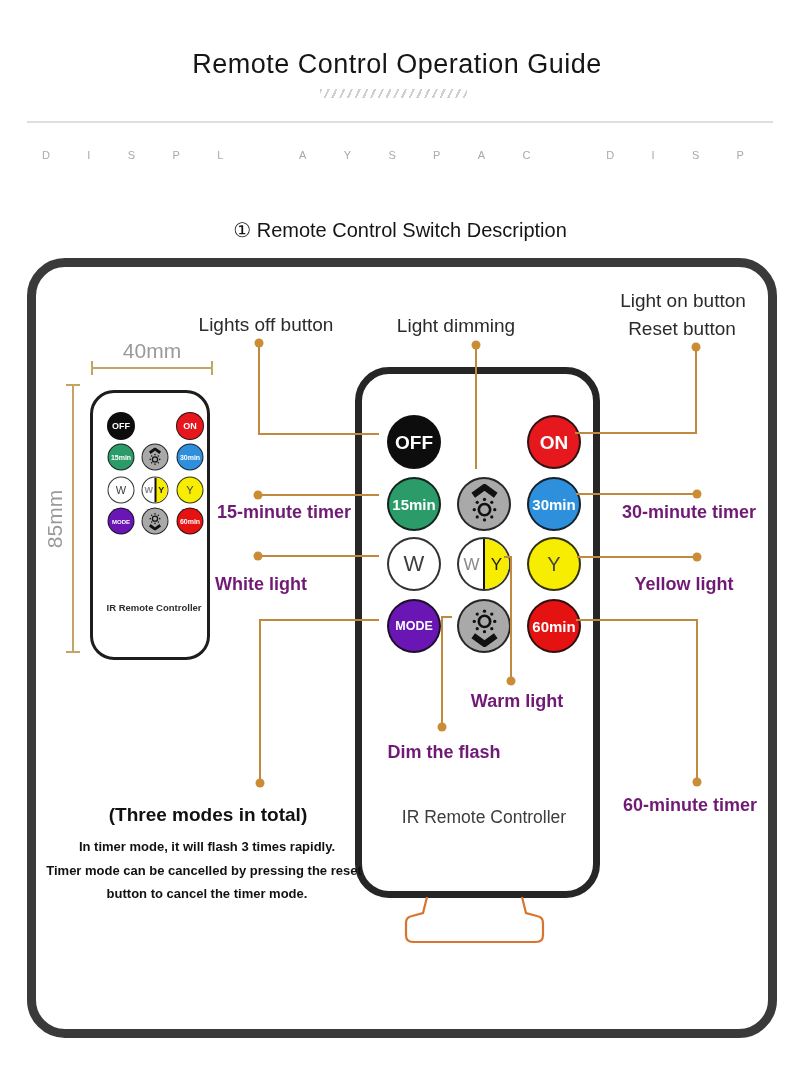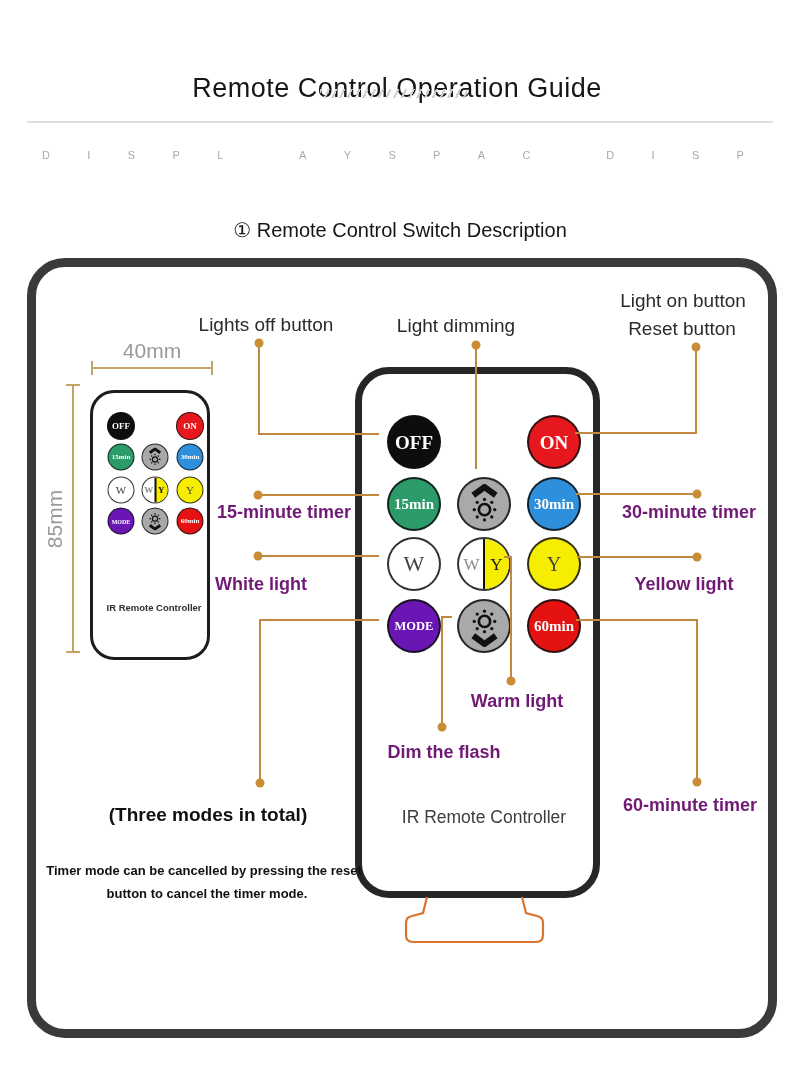--- a/index.html
+++ b/index.html
@@ -1,34 +1,34 @@
 <!DOCTYPE html>
 <html><head>
 <meta charset="utf-8">
 <style>
   html,body{margin:0;padding:0;background:#fff;}
   .canvas{position:relative;width:800px;height:1072px;background:#fff;overflow:hidden;
           font-family:"Liberation Sans", sans-serif;}
   .abs{position:absolute;}
   .ctr{transform:translate(-50%,-50%);white-space:nowrap;}
-  .title{font-size:27px;font-weight:500;color:#161616;letter-spacing:.5px;margin-top:24px;}
+  .title{font-size:27px;font-weight:500;color:#161616;letter-spacing:.5px;}
   .hatch{width:147px;height:9px;
          background:repeating-linear-gradient(115deg,#cfcfcf 0 2px,transparent 2px 7px);}
   .divider{left:27px;right:27px;height:2px;background:#dedede;}
   .ghost-row{left:42px;right:56px;top:149px;display:flex;justify-content:space-between;
              font-size:11px;color:#a9a9a9;}
   .ghost-row span{min-width:1px;}
   .section-heading{font-size:20px;font-weight:500;color:#151515;}
   .outer-box{left:27px;top:258px;width:750px;height:780px;border:9px solid #3a3a3a;
              border-radius:38px;box-sizing:border-box;background:#fff;}
   .remote{box-sizing:border-box;background:#fff;}
   .small-remote{left:90px;top:390px;width:120px;height:270px;border:3px solid #1d1d1d;border-radius:24px;}
   .large-remote{left:355px;top:367px;width:245px;height:531px;border:7px solid #262626;border-radius:34px;}
   .btn{position:absolute;border-radius:50%;display:flex;align-items:center;justify-content:center;
-       transform:translate(-50%,-50%);box-sizing:border-box;border:2px solid rgba(15,15,15,.85);font-family:Liberation Serif, serif;}
+       transform:translate(-50%,-50%);box-sizing:border-box;border:2px solid rgba(15,15,15,.85);}
   .btn.sm{border-width:1.5px;}
   .bt{font-weight:bold;line-height:1;}
   .split{overflow:hidden;position:relative;background:#fff;}
   .split .half{position:absolute;top:0;bottom:0;width:50%;display:flex;align-items:center;justify-content:center;}
   .split .half.l{left:0;}
   .split .half.r{right:0;}
   .split .mid{position:absolute;left:50%;top:0;bottom:0;width:2px;background:#111;transform:translateX(-50%);}
   .brand{font-weight:700;color:#2e2e2e;}
   .dim-label{color:#9a9a9a;font-size:21px;}
   .rot{transform:translate(-50%,-50%) rotate(-90deg);}
@@ -268,16 +268,17 @@
 
   <div class="abs ctr side-label" style="left:284px;top:512px;">15-minute timer</div>
   <div class="abs ctr side-label" style="left:261px;top:584px;">White light</div>
   <div class="abs ctr side-label" style="left:689px;top:512px;">30-minute timer</div>
   <div class="abs ctr side-label" style="left:684px;top:584px;">Yellow light</div>
   <div class="abs ctr side-label" style="left:517px;top:701px;">Warm light</div>
   <div class="abs ctr side-label" style="left:444px;top:752px;">Dim the flash</div>
   <div class="abs ctr side-label" style="left:690px;top:805px;">60-minute timer</div>
 
   <div class="abs ctr modes-label" style="left:208px;top:815px;">(Three modes in total)</div>
+  <div class="abs ctr note" style="left:207px;top:846px;">In timer mode, it will flash 3 times rapidly.</div>
   <div class="abs ctr note" style="left:204px;top:870px;">Timer mode can be cancelled by pressing the reset</div>
   <div class="abs ctr note" style="left:207px;top:893px;">button to cancel the timer mode.</div>
 
 </div>
 
 </body></html>

